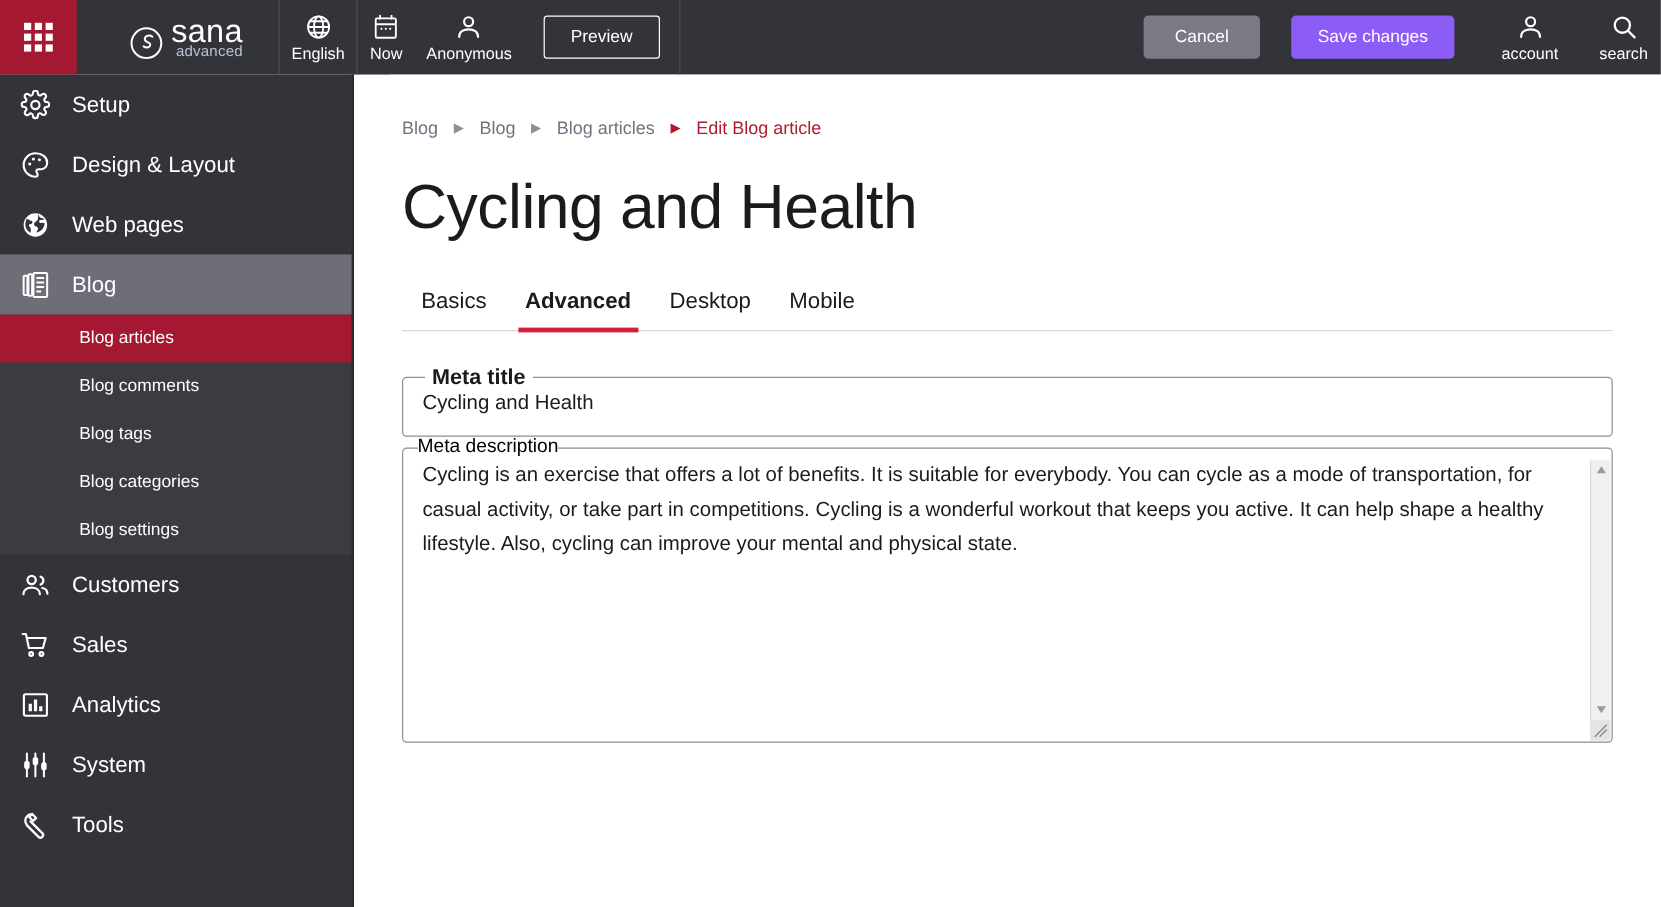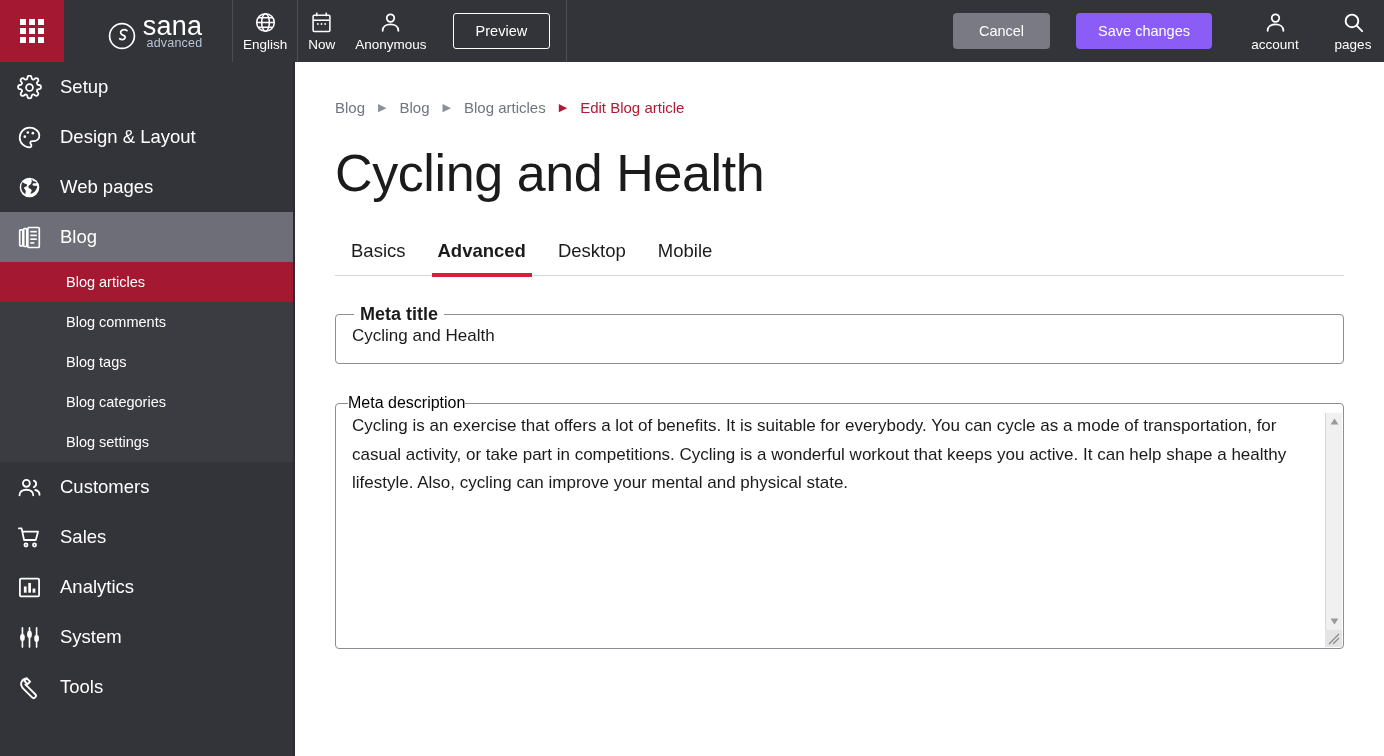--- a/index.html
+++ b/index.html
@@ -169,21 +169,21 @@
   fieldset.fld legend {
     font-size: 18px; font-weight: bold; color: #1b1b1b;
     padding: 0 6px; margin-left: 6px;
   }
   .fld-input {
     border: none; outline: none; width: 100%;
     font-family: inherit; font-size: 17px; color: #1b1b1b;
     background: transparent; padding: 0 0 16px 4px; line-height: 22px;
   }
 
-  .field-desc { margin-top: 30px; }
+  .field-desc { }
   fieldset.fld-desc {
     border: 1px solid #8c8c94; border-radius: 4px;
     padding: 0 0 0 12px; margin: 0; position: relative;
   }
   .desc-text {
     font-size: 17px; color: #1b1b1b; line-height: 28.5px;
     padding: 0 26px 0 4px; height: 236px; overflow: hidden;
     white-space: pre-wrap;
   }
   .ta-scroll {
@@ -298,21 +298,21 @@
       <span class="lbl">account</span>
     </div>
 
     <div class="hdr-right-item">
       <span class="ico">
         <svg width="23" height="23" viewBox="0 0 24 24" fill="none" stroke="#fff" stroke-width="2">
           <circle cx="10.4" cy="10.4" r="6.6"></circle>
           <line x1="15.3" y1="15.3" x2="21" y2="21" stroke-linecap="round"></line>
         </svg>
       </span>
-      <span class="lbl">pages</span>
+      <span class="lbl">search</span>
     </div>
   </div>
 </div>
 
 <div class="sidebar">
 
   <div class="nav-item">
     <span class="nav-ico">
       <svg width="25" height="25" viewBox="0 0 24 24" fill="none" stroke="#fff" stroke-width="1.7">
         <circle cx="12" cy="12" r="3.3"></circle>

